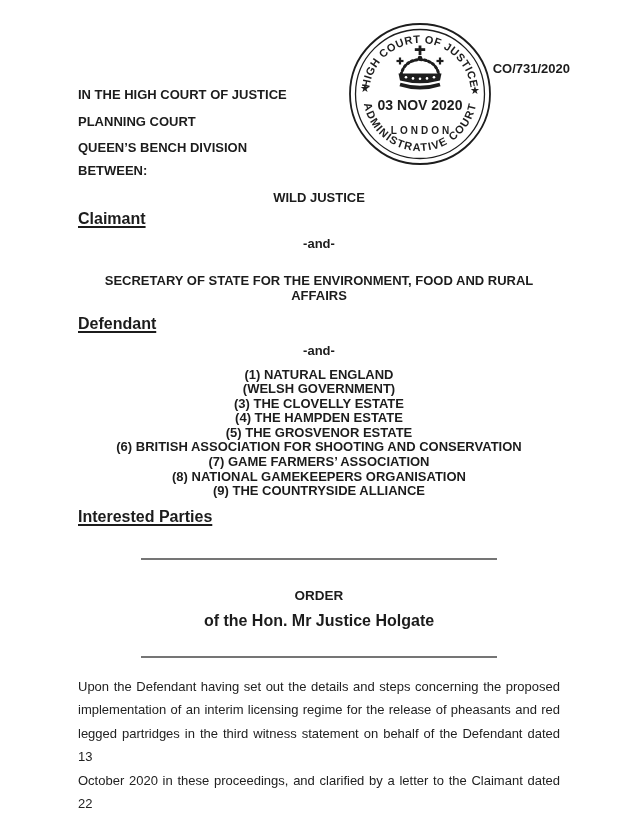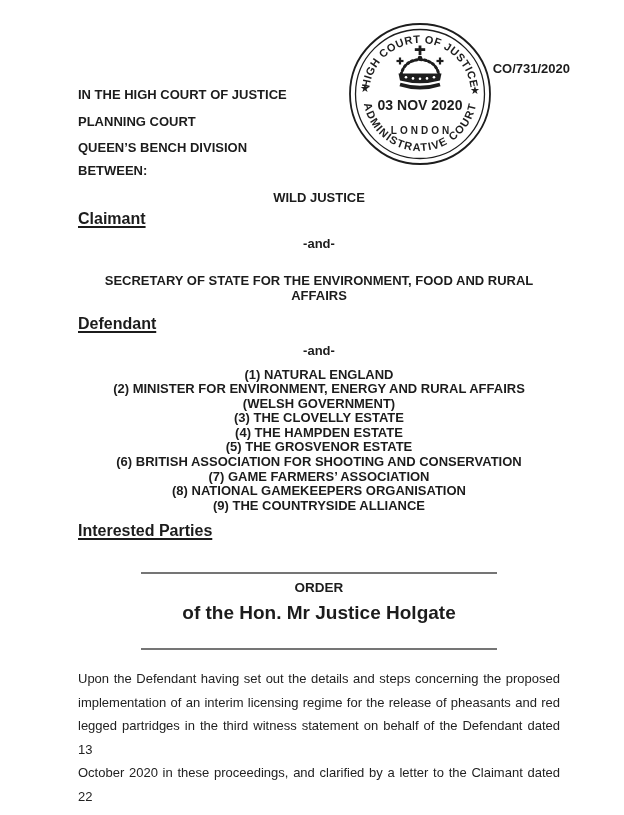--- a/index.html
+++ b/index.html
@@ -77,22 +77,22 @@
     line-height: 14.6px;
   }
   .divider {
     width: 356px;
     margin: 33px auto 0 auto;
     border: none;
     border-top: 2px solid #757575;
     height: 0;
   }
   .divider.second { margin-top: 27px; }
-  .order-title { margin-top: 6px; text-align: center; font-size: 13.5px; font-weight: bold; line-height: 16px; }
-  .order-subtitle { margin-top: 9px; text-align: center; font-size: 19px; font-weight: bold; line-height: 16px; }
+  .order-title { margin-top: 28px; text-align: center; font-size: 13.5px; font-weight: bold; line-height: 16px; }
+  .order-subtitle { margin-top: 9px; text-align: center; font-size: 16px; font-weight: bold; line-height: 16px; }
   .body-text { margin-top: 17px; font-size: 13px; line-height: 23.5px; color: #222222; }
   .body-line { text-align: justify; text-align-last: justify; text-justify: inter-word; }
 </style>
 </head>
 <body>
 
 <div class="page">
 
   <svg class="stamp" width="160" height="160" viewBox="0 0 160 160" xmlns="http://www.w3.org/2000/svg">
     <defs>
@@ -149,21 +149,20 @@
 
     <div class="and-sep">-and-</div>
 
     <div class="defendant-name">SECRETARY OF STATE FOR THE ENVIRONMENT, FOOD AND RURAL AFFAIRS</div>
     <div class="role-label defendant">Defendant</div>
 
     <div class="and-sep second">-and-</div>
 
     <div class="parties-list">
       <div>(1) NATURAL ENGLAND</div>
-      <div>(2) MINISTER FOR ENVIRONMENT, ENERGY AND RURAL AFFAIRS</div>
       <div>(WELSH GOVERNMENT)</div>
       <div>(3) THE CLOVELLY ESTATE</div>
       <div>(4) THE HAMPDEN ESTATE</div>
       <div>(5) THE GROSVENOR ESTATE</div>
       <div>(6) BRITISH ASSOCIATION FOR SHOOTING AND CONSERVATION</div>
       <div>(7) GAME FARMERS’ ASSOCIATION</div>
       <div>(8) NATIONAL GAMEKEEPERS ORGANISATION</div>
       <div>(9) THE COUNTRYSIDE ALLIANCE</div>
     </div>
 

